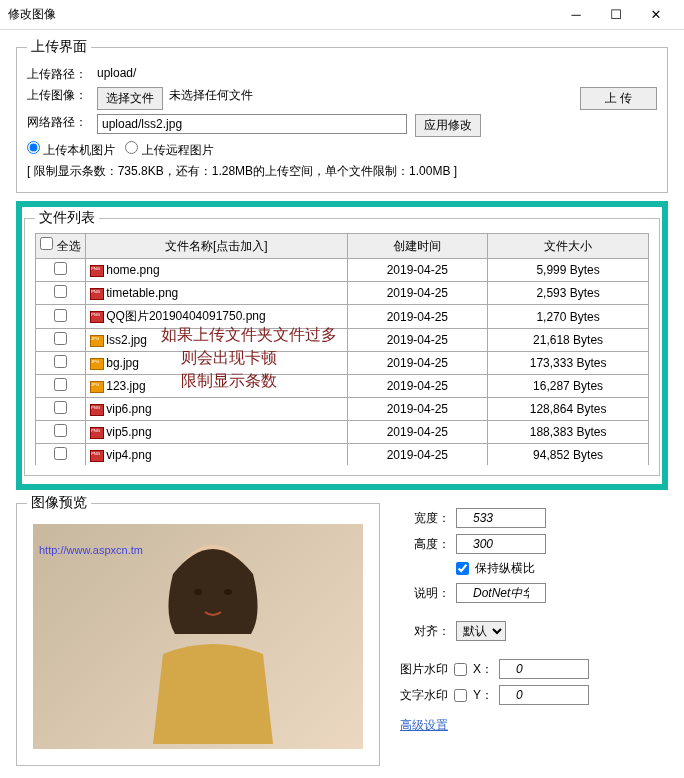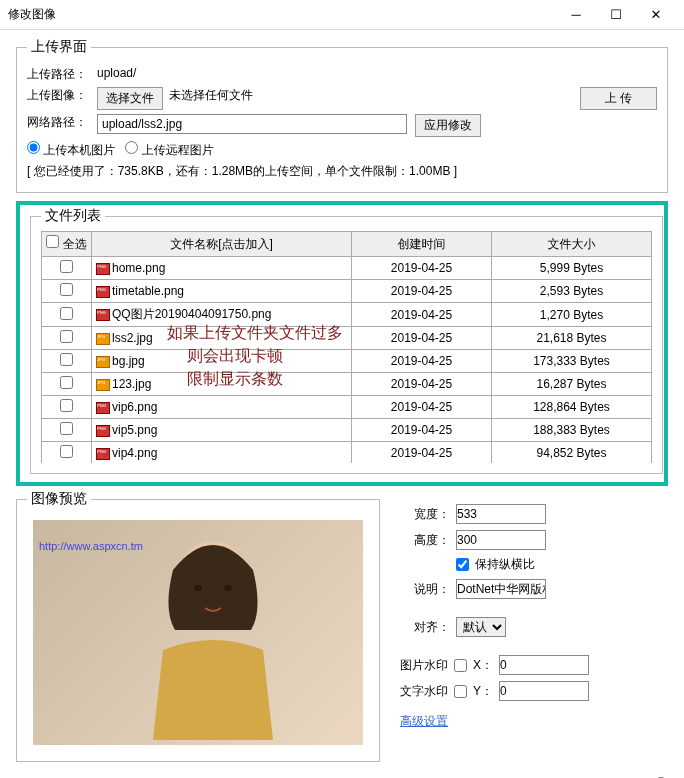--- a/index.html
+++ b/index.html
@@ -9,21 +9,21 @@
 .titlebar .win-btn { width: 40px; height: 28px; display: flex; align-items: center; justify-content: center; font-size: 13px; cursor: default; }
 .window-body { padding: 8px 16px; }
 fieldset { border: 1px solid #bbb; padding: 6px 10px 10px; margin-bottom: 8px; }
 legend { color: #000000; font-size: 14px; padding: 0 4px; }
 .row { display: flex; align-items: flex-start; margin: 4px 0; }
 .lbl { width: 70px; color: #000; }
 .btn { background: #eee; border: 1px solid #999; padding: 2px 8px; font-size: 12px; font-family: inherit; cursor: default; }
 .textin { border: 1px solid #888; padding: 2px 4px; font-size: 12px; font-family: inherit; background: #fff; }
 .quota { color: #000; margin: 4px 0 2px; }
 .quota .red { color: #000000; }
-.filelist-wrap { border: 4px solid #14b8a6; padding: 2px 10px 0; position: relative; }
+.filelist-wrap { border: 6px solid #14b8a6; padding: 2px 2px 0; position: relative; }
 .tbl-container { max-height: 232px; overflow-y: scroll; overflow-x: hidden; border: 0; position: relative; }
 table { width: 100%; border-collapse: collapse; table-layout: fixed; }
 th, td { border: 1px solid #aaa; padding: 3px 4px; font-size: 12px; text-align: center; background: #fff; }
 th { background: #eee; font-weight: normal; }
 td.fname { text-align: left; }
 .chkcell { width: 50px; }
 .namecol { width: 260px; }
 .datecol { width: 140px; }
 .sizecol { width: 160px; }
 .ficon { display: inline-block; width: 14px; height: 12px; margin-right: 2px; vertical-align: middle; background: #c33; border: 1px solid #800; position: relative; }
@@ -32,21 +32,21 @@
 .ficon.jpg { background: #e90; border-color: #a60; }
 .annot { position: absolute; color: #7f1d1d; font-size: 16px; font-family: Liberation Mono, monospace; pointer-events: none; z-index: 5; }
 .preview-section { display: flex; gap: 20px; margin-top: 4px; }
 .preview-fieldset { flex: 0 0 360px; }
 .img-box { width: 330px; height: 225px; background: #d8d0c0 linear-gradient(135deg,#c8b8a0 0%,#ecd8c0 100%); border: 0; position: relative; margin: 6px; overflow: hidden; }
 .img-box .url { position: absolute; top: 20px; left: 6px; color: #44d; font-size: 11px; }
 .silhouette { position: absolute; left: 90px; top: 10px; width: 180px; height: 210px; }
 .props { flex: 1; padding-top: 8px; }
 .props .prow { display: flex; align-items: center; margin: 6px 0; gap: 6px; }
 .props .plbl { width: 50px; text-align: right; }
-.props input[type=text] { width: 90px; border: 1px solid #888; padding: 2px 0; font-size: 12px; }
+.props input[type=text] { width: 90px; border: 1px solid #888; padding: 2px 16px; font-size: 12px; font-style: italic; }
 .props .short { width: 40px; }
 .link { color: #36c; text-decoration: underline; cursor: pointer; }
 .footer { display: flex; align-items: center; padding: 4px 0; }
 .footer .ops { flex: 1; display: flex; align-items: center; gap: 12px; }
 .footer .ops .opbtn { color: #36c; text-decoration: underline; cursor: pointer; }
 .brand { font-family: Georgia, serif; font-size: 22px; }
 .brand .dn { color: #2a6; }
 .brand .tb { color: #36c; }
 .brand .sq { color: #36c; font-size: 16px; }
 .brand .dm { color: #c33; font-size: 16px; }
@@ -80,21 +80,21 @@
   <div class="row">
     <span class="lbl">网络路径：</span>
     <input class="textin" style="width: 310px;" value="upload/lss2.jpg">
     <button class="btn" style="margin-left:8px">应用修改</button>
   </div>
   <div class="row">
     <label><input type="radio" name="src" checked="" style=""> <span>上传本机图片</span></label>
     <label style="margin-left:10px"><input type="radio" name="src" style=""> <span>上传远程图片</span></label>
   </div>
   <div class="quota">
-    <span>[ 您已经使用了：</span><span class="red">735.8KB</span><span>，还有：</span><span class="red">1.28MB</span><span>的上传空间，单个文件限制：</span><span class="red">1.00MB</span><span> ]</span>
+    <span>[ 限制显示条数：</span><span class="red">735.8KB</span><span>，还有：</span><span class="red">1.28MB</span><span>的上传空间，单个文件限制：</span><span class="red">1.00MB</span><span> ]</span>
   </div>
 </fieldset>
 
 <div class="filelist-wrap">
 <fieldset class="filelist">
   <legend>文件列表</legend>
   <div class="tbl-container">
     <table>
       <thead>
         <tr>

